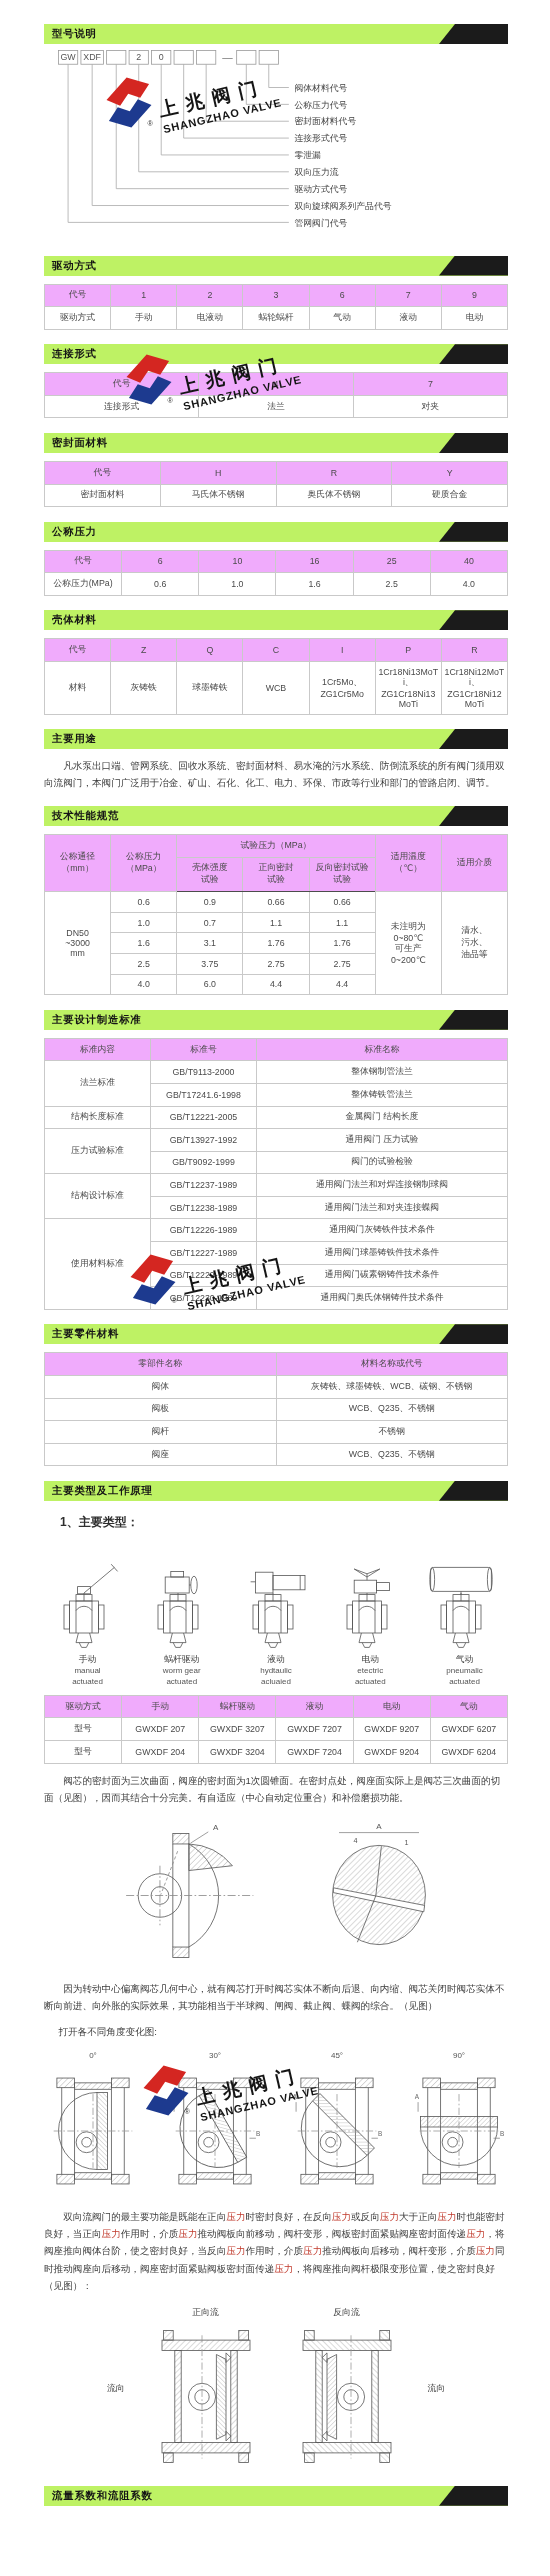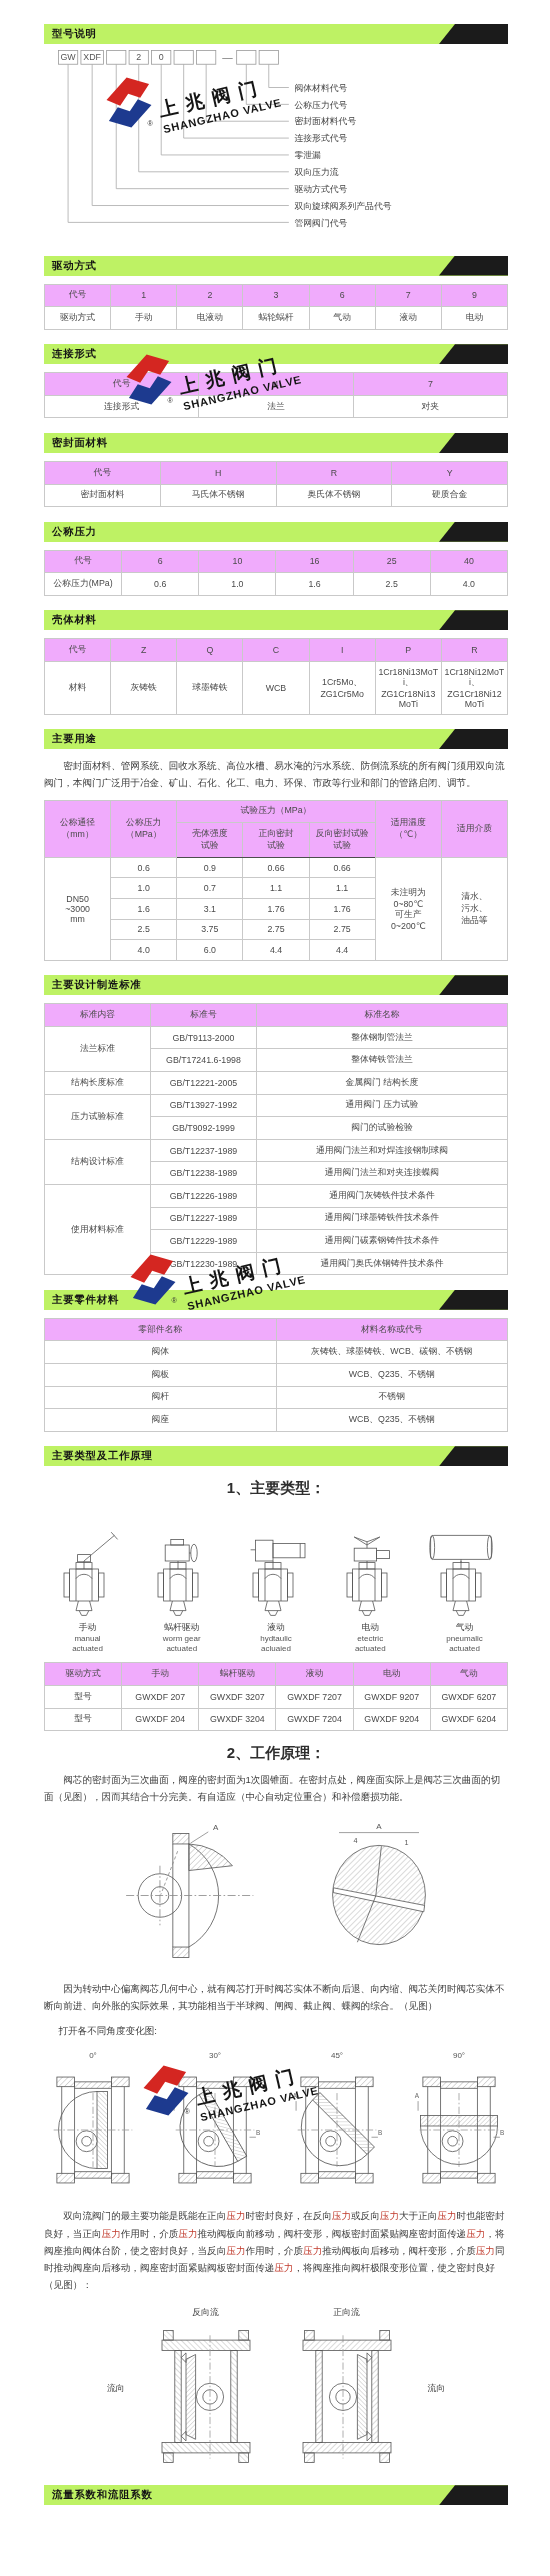--- a/index.html
+++ b/index.html
@@ -11,21 +11,21 @@
   .bar .end{position:absolute;right:0;top:0;height:100%;width:69px;background:#1b1b1b;
             clip-path:polygon(16px 0,100% 0,100% 100%,0 100%);}
   table{border-collapse:collapse;width:100%;font-size:8.8px;color:#4a4a4a;text-align:center;table-layout:fixed;}
   .grid{margin-top:8px;}
   .grid td{border:0.8px solid #c9c9c9;padding:4.8px 2.4px;background:#fff;word-wrap:break-word;}
   .grid tr.hdr td{background:#f0abfc;}
   .heavy{border-top:1.6px solid #4d4d4d;border-bottom:1.6px solid #4d4d4d;}
   .heavy tr.hdr-last td{border-bottom:1.6px solid #4d4d4d;}
   td.pre{white-space:pre-line;}
   .para{font-size:9.6px;line-height:1.8;text-indent:2em;margin:8px 0 0;}
-  .subhead{font-size:15px;font-weight:bold;margin:13px 0 0;color:#2e2e2e;text-align:center;}
+  .subhead{font-size:12px;font-weight:bold;margin:13px 16px 0;color:#2e2e2e;}
   .red{color:#c0392b;}
   .drawrow{display:flex;justify-content:space-between;margin-top:14.5px;}
   .drawcell{width:87px;text-align:center;}
   .drawcell .cn{font-size:8.8px;margin-top:4.8px;color:#3c3c3c;}
   .drawcell .en{font-size:8px;color:#555;line-height:1.3;}
   svg{display:block;}
   .centerrow{display:flex;justify-content:center;gap:56px;margin-top:13px;}
   .anglerow{display:flex;justify-content:space-between;margin-top:11.2px;}
   .anglecell{text-align:center;}
   .anglecell .lab{font-size:8px;color:#555;margin-bottom:1.6px;}
@@ -215,22 +215,26 @@
             <td class="pre">1Cr18Ni12MoTi、
 ZG1Cr18Ni12MoTi</td>
           </tr>
         </tbody>
       </table>
 
     <div class="bar">
       <div class="t">主要用途</div>
       <div class="end"></div>
     </div>
-    <p class="para">密封面材料、管网系统、回收水系统、高位水槽、易水淹的污水系统、防倒流系统的所有阀门须用双向流阀门，本阀门广泛用于冶金、矿山、石化、化工、电力、环保、市政等行业和部门的管路启闭、调节。</p>
-
+    <p class="para">凡水泵出口端、管网系统、回收水系统、密封面材料、易水淹的污水系统、防倒流系统的所有阀门须用双向流阀门，本阀门广泛用于冶金、矿山、石化、化工、电力、环保、市政等行业和部门的管路启闭、调节。</p>
+
+    <div class="bar">
+      <div class="t">技术性能规范</div>
+      <div class="end"></div>
+    </div>
     <table class="grid heavy">
         <tbody id="tech-body">
           <tr class="hdr">
             <td rowspan="2" class="pre">公称通径
 （mm）</td>
             <td rowspan="2" class="pre">公称压力
 （MPa）</td>
             <td colspan="3">试验压力（MPa）</td>
             <td rowspan="2" class="pre">适用温度
 （℃）</td>
@@ -507,21 +511,20 @@
             <td class="pre">型号</td>
             <td class="pre">GWXDF 204</td>
             <td class="pre">GWXDF 3204</td>
             <td class="pre">GWXDF 7204</td>
             <td class="pre">GWXDF 9204</td>
             <td class="pre">GWXDF 6204</td>
           </tr>
         </tbody>
       </table>
 
-    <div class="subhead">2、工作原理：</div>
     <p class="para">阀芯的密封面为三次曲面，阀座的密封面为1次圆锥面。在密封点处，阀座面实际上是阀芯三次曲面的切面（见图），因而其结合十分完美。有自适应（中心自动定位重合）和补偿磨损功能。</p>
     <div class="centerrow" id="principle-diagrams">
         <svg width="149" height="153" viewBox="0 0 185 190">
           <text x="128" y="14" font-size="10" fill="#555">A</text>
           <line x1="122" y1="16" x2="100" y2="30" stroke="#888"></line>
           <rect x="78" y="18" width="20" height="13" fill="url(#hatch)" stroke="#555"></rect>
           <rect x="78" y="159" width="20" height="13" fill="url(#hatch)" stroke="#555"></rect>
           <line x1="78" y1="31" x2="78" y2="159" stroke="#555"></line>
           <line x1="98" y1="31" x2="98" y2="159" stroke="#555"></line>
           <path d="M98,31 A74,74 0 0 1 98,159" fill="none" stroke="#555"></path>
@@ -648,61 +651,61 @@
             <line x1="10" y1="50" x2="10" y2="62" stroke="#888"></line>
             <text x="112" y="92" font-size="8" fill="#666">B</text>
             <line x1="104" y1="95" x2="112" y2="95" stroke="#888"></line>
           </svg>
         </div>
       </div>
     <p class="para" id="principle-p4">双向流阀门的最主要功能是既能在正向<span class="red">压力</span>时密封良好，在反向<span class="red">压力</span>或反向<span class="red">压力</span>大于正向<span class="red">压力</span>时也能密封良好，当正向<span class="red">压力</span>作用时，介质<span class="red">压力</span>推动阀板向前移动，阀杆变形，阀板密封面紧贴阀座密封面传递<span class="red">压力</span>，将阀座推向阀体台阶，使之密封良好，当反向<span class="red">压力</span>作用时，介质<span class="red">压力</span>推动阀板向后移动，阀杆变形，介质<span class="red">压力</span>同时推动阀座向后移动，阀座密封面紧贴阀板密封面传递<span class="red">压力</span>，将阀座推向阀杆极限变形位置，使之密封良好（见图）：</p>
     <div class="flowrow" id="flow-diagrams">
         <div class="flowdir">流向</div>
         <div class="flowcell">
+          <div class="lab">正向流</div>
+          <svg width="120" height="149" viewBox="0 0 150 185">
+            <g>
+              <rect x="22" y="10" width="12" height="12" fill="url(#hatch)" stroke="#555"></rect>
+              <rect x="116" y="10" width="12" height="12" fill="url(#hatch)" stroke="#555"></rect>
+              <rect x="20" y="22" width="110" height="13" fill="url(#hatch)" stroke="#555"></rect>
+              <rect x="20" y="150" width="110" height="13" fill="url(#hatch)" stroke="#555"></rect>
+              <rect x="22" y="163" width="12" height="12" fill="url(#hatch)" stroke="#555"></rect>
+              <rect x="116" y="163" width="12" height="12" fill="url(#hatch)" stroke="#555"></rect>
+              <rect x="36" y="35" width="8" height="115" fill="url(#hatch)" stroke="#555"></rect>
+              <rect x="106" y="35" width="8" height="115" fill="url(#hatch)" stroke="#555"></rect>
+              <polygon points="88,40 100,46 100,140 88,146" fill="url(#hatch2)" stroke="#555"></polygon>
+              <polygon points="100,38 106,44 100,50" fill="none" stroke="#555"></polygon>
+              <polygon points="100,136 106,142 100,148" fill="none" stroke="#555"></polygon>
+              <circle cx="70" cy="93" r="17" fill="#fff" stroke="#555"></circle>
+              <circle cx="70" cy="93" r="9" fill="none" stroke="#555"></circle>
+              <line x1="70" y1="16" x2="70" y2="170" stroke="#999" stroke-dasharray="9,3,2,3"></line>
+            </g>
+          </svg>
+        </div>
+        <div class="flowcell">
           <div class="lab">反向流</div>
           <svg width="120" height="149" viewBox="0 0 150 185">
             <g transform="translate(150,0) scale(-1,1)">
               <rect x="22" y="10" width="12" height="12" fill="url(#hatch)" stroke="#555"></rect>
               <rect x="116" y="10" width="12" height="12" fill="url(#hatch)" stroke="#555"></rect>
               <rect x="20" y="22" width="110" height="13" fill="url(#hatch)" stroke="#555"></rect>
               <rect x="20" y="150" width="110" height="13" fill="url(#hatch)" stroke="#555"></rect>
               <rect x="22" y="163" width="12" height="12" fill="url(#hatch)" stroke="#555"></rect>
               <rect x="116" y="163" width="12" height="12" fill="url(#hatch)" stroke="#555"></rect>
               <rect x="36" y="35" width="8" height="115" fill="url(#hatch)" stroke="#555"></rect>
               <rect x="106" y="35" width="8" height="115" fill="url(#hatch)" stroke="#555"></rect>
               <polygon points="88,40 100,46 100,140 88,146" fill="url(#hatch2)" stroke="#555"></polygon>
               <polygon points="100,38 106,44 100,50" fill="none" stroke="#555"></polygon>
               <polygon points="100,136 106,142 100,148" fill="none" stroke="#555"></polygon>
               <circle cx="70" cy="93" r="17" fill="#fff" stroke="#555"></circle>
               <circle cx="70" cy="93" r="9" fill="none" stroke="#555"></circle>
               <line x1="70" y1="16" x2="70" y2="170" stroke="#999" stroke-dasharray="9,3,2,3"></line>
             </g>
           </svg>
         </div>
-        <div class="flowcell">
-          <div class="lab">正向流</div>
-          <svg width="120" height="149" viewBox="0 0 150 185">
-            <g>
-              <rect x="22" y="10" width="12" height="12" fill="url(#hatch)" stroke="#555"></rect>
-              <rect x="116" y="10" width="12" height="12" fill="url(#hatch)" stroke="#555"></rect>
-              <rect x="20" y="22" width="110" height="13" fill="url(#hatch)" stroke="#555"></rect>
-              <rect x="20" y="150" width="110" height="13" fill="url(#hatch)" stroke="#555"></rect>
-              <rect x="22" y="163" width="12" height="12" fill="url(#hatch)" stroke="#555"></rect>
-              <rect x="116" y="163" width="12" height="12" fill="url(#hatch)" stroke="#555"></rect>
-              <rect x="36" y="35" width="8" height="115" fill="url(#hatch)" stroke="#555"></rect>
-              <rect x="106" y="35" width="8" height="115" fill="url(#hatch)" stroke="#555"></rect>
-              <polygon points="88,40 100,46 100,140 88,146" fill="url(#hatch2)" stroke="#555"></polygon>
-              <polygon points="100,38 106,44 100,50" fill="none" stroke="#555"></polygon>
-              <polygon points="100,136 106,142 100,148" fill="none" stroke="#555"></polygon>
-              <circle cx="70" cy="93" r="17" fill="#fff" stroke="#555"></circle>
-              <circle cx="70" cy="93" r="9" fill="none" stroke="#555"></circle>
-              <line x1="70" y1="16" x2="70" y2="170" stroke="#999" stroke-dasharray="9,3,2,3"></line>
-            </g>
-          </svg>
-        </div>
         <div class="flowdir">流向</div>
       </div>
 
     <div class="bar">
       <div class="t">流量系数和流阻系数</div>
       <div class="end"></div>
     </div>
 
   </div>
 <div class="wm" style="left: 104px; top: 76px;">

